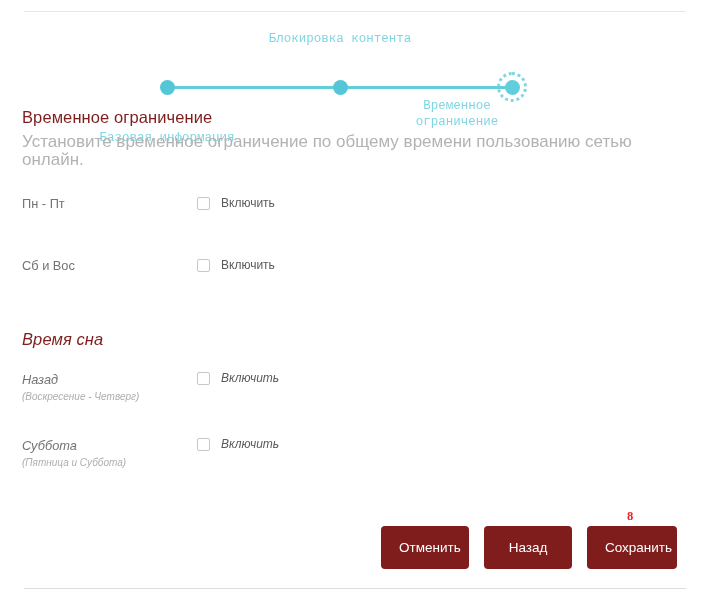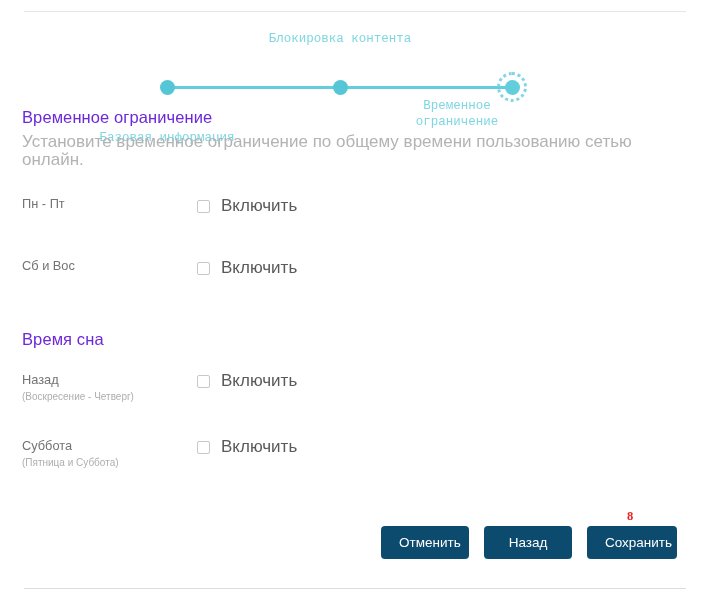--- a/index.html
+++ b/index.html
@@ -109,21 +109,21 @@
 
   
   .content {
     position: absolute;
     left: 22px;
     top: 108px;
     width: 666px;
   }
   .section-title {
     font-size: 16.5px;
-    color: #6d28d9;
+    color: #7f1d1d;
     margin: 0 0 6px 0;
     font-weight: normal;
     letter-spacing: .1px;
   }
   .section-sub {
     font-size: 17px;
     color: #b3b3b3;
     margin: 0;
     line-height: 18px;
   }
@@ -158,50 +158,51 @@
     width: 13px;
     height: 13px;
     border: 1px solid #c8c8c8;
     background: #fff;
     border-radius: 2px;
     box-sizing: border-box;
     display: inline-block;
   }
   .check-label {
     margin-left: 11px;
-    font-size: 17px;
+    font-size: 12px;
     color: #5a5a5a;
   }
 
   
   .section2 {
     position: absolute;
     left: 22px;
     top: 330px;
     width: 666px;
+    font-style: italic;
   }
   .section2 .rows { margin-top: 22px; }
   .section2 .row { height: 34px; margin-bottom: 32px; }
   .section2 .check-wrap { top: 0px; }
 
   
   .footer {
     position: absolute;
     left: 0;
     top: 526px;
     width: 710px;
     height: 40px;
   }
   .btn {
     position: absolute;
     top: 0;
-    height: 33px;
+    height: 43px;
     border: none;
     border-radius: 4px;
-    background: #0c4a6e;
+    background: #7f1d1d;
     color: #ffffff;
     font-size: 13.5px;
     font-family: "Liberation Sans", "DejaVu Sans", sans-serif;
     cursor: pointer;
     padding: 0 18px;
     line-height: 33px;
     text-align: center;
   }
   .btn-cancel { left: 381px; width: 88px; }
   .btn-back   { left: 484px; width: 88px; }

